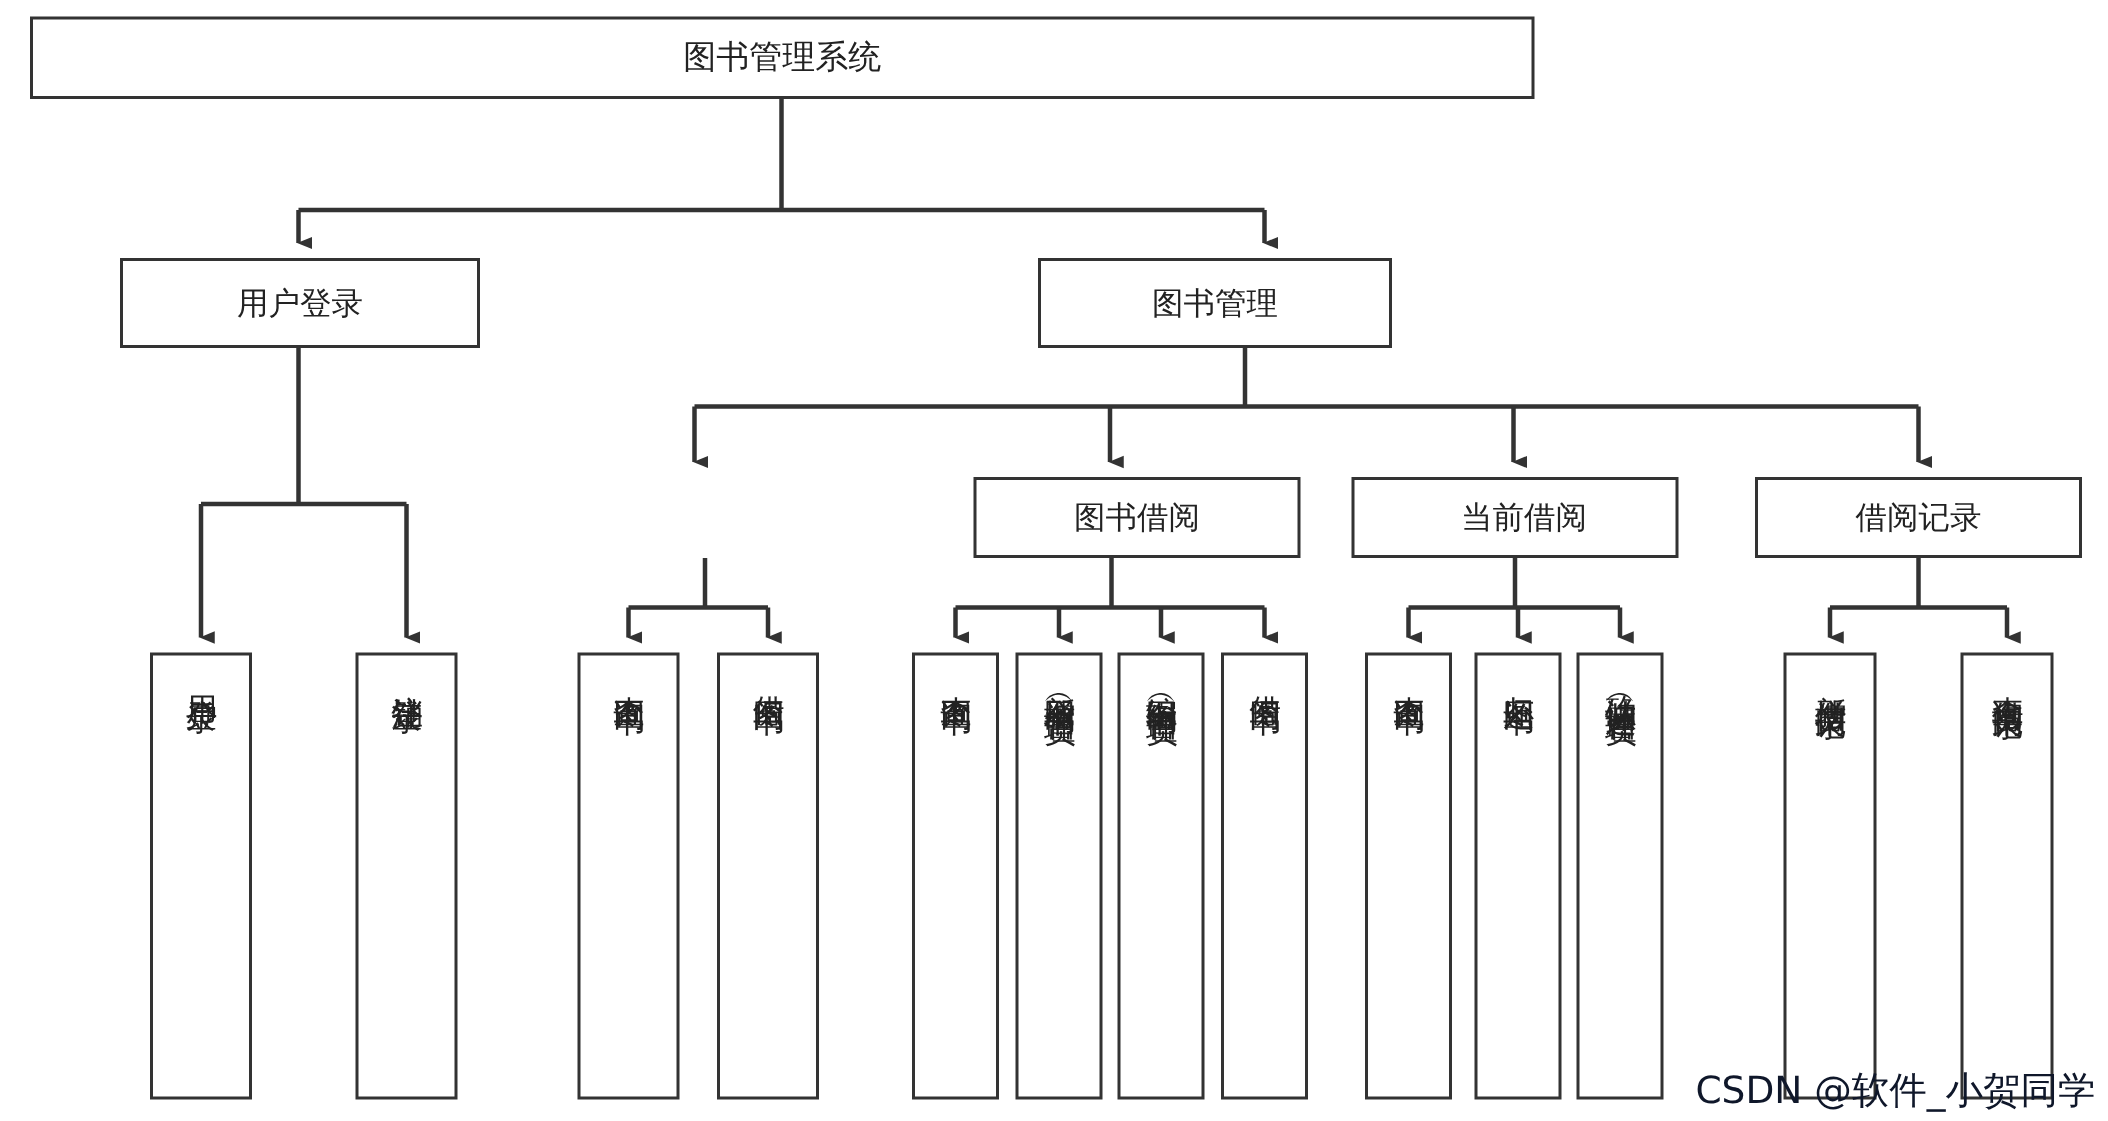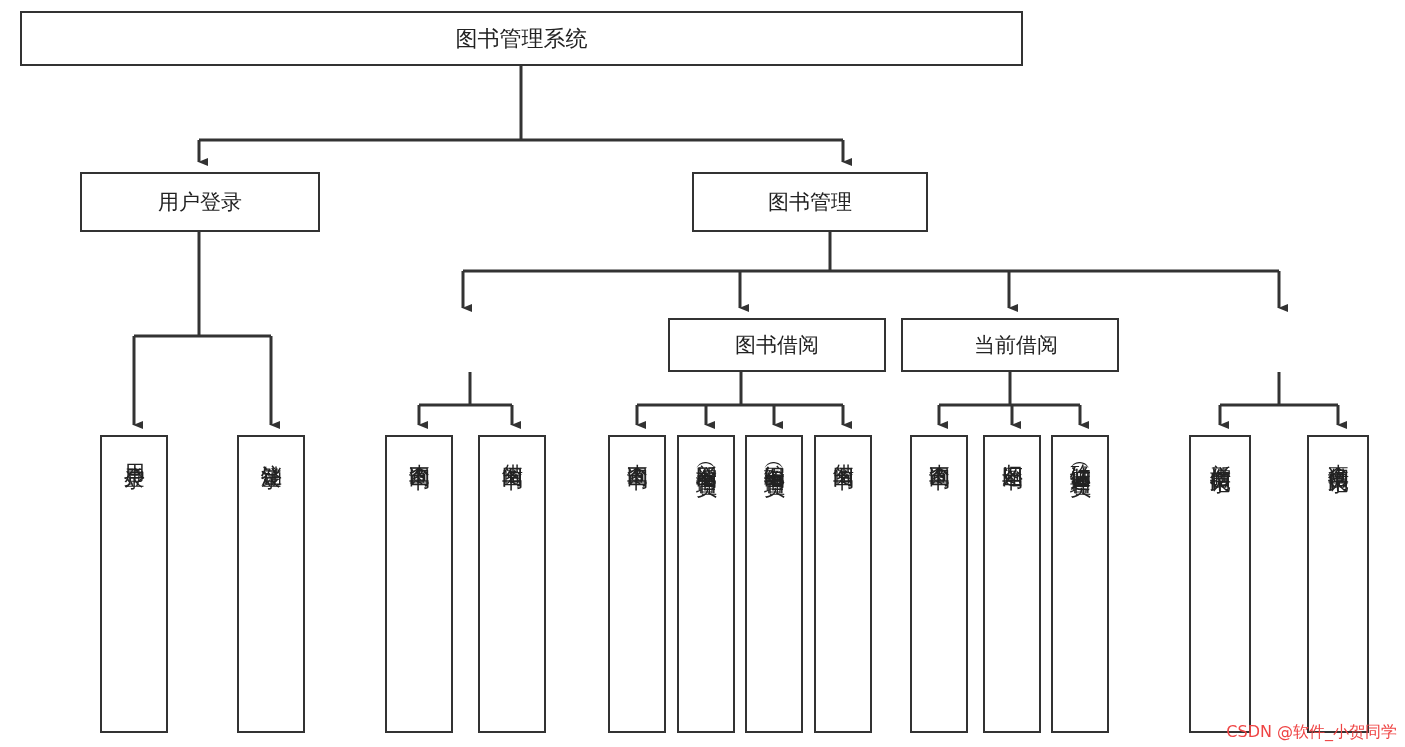--- a/index.html
+++ b/index.html
@@ -64,22 +64,22 @@
     top: 0;
     width: 1405px;
     height: 747px;
     pointer-events: none;
   }
   
   #watermark {
     position: absolute;
     right: 8px;
     bottom: 4px;
-    font-size: 16px;
-    color: #ef4444;
+    font-size: 25px;
+    color: #0f172a;
     white-space: nowrap;
     font-family: "DejaVu Sans", "Liberation Sans", sans-serif;
   }
 </style>
 </head>
 <body>
 
 <div id="canvas">
 
   <svg id="wires" viewBox="0 0 1405 747" xmlns="http://www.w3.org/2000/svg">
@@ -136,25 +136,28 @@
     <span class="label">图书管理系统</span>
   </div>
 
   <div class="node branch" id="n-l1-0" style="left: 80px; top: 172px; width: 240px; height: 60px;">
     <span class="label">用户登录</span>
   </div>
   <div class="node branch" id="n-l1-1" style="left: 692px; top: 172px; width: 236px; height: 60px;">
     <span class="label">图书管理</span>
   </div>
 
-  <div class="node branch" id="n-l2-1" style="left: 668px; top: 318px; width: 218px; height: 54px;">
+  <div class="node branch" id="n-l2-1" style="left: 649px; top: 318px; width: 218px; height: 54px;">
     <span class="label">图书借阅</span>
   </div>
   <div class="node branch" id="n-l2-2" style="left: 901px; top: 318px; width: 218px; height: 54px; padding-left: 12px;">
     <span class="label">当前借阅</span>
+  </div>
+  <div class="node branch" id="n-l2-3" style="left: 1170px; top: 318px; width: 218px; height: 54px;">
+    <span class="label">借阅记录</span>
   </div>
 
   <div class="node leaf" id="n-lf-0" style="left: 100px; top: 435px; width: 68px; height: 298px;">
     <span class="label">用户登录</span>
   </div>
   <div class="node leaf" id="n-lf-1" style="left: 237px; top: 435px; width: 68px; height: 298px;">
     <span class="label">注销登录</span>
   </div>
   <div class="node leaf" id="n-lf-2" style="left: 385px; top: 435px; width: 68px; height: 298px;">
     <span class="label">查询图书</span>

